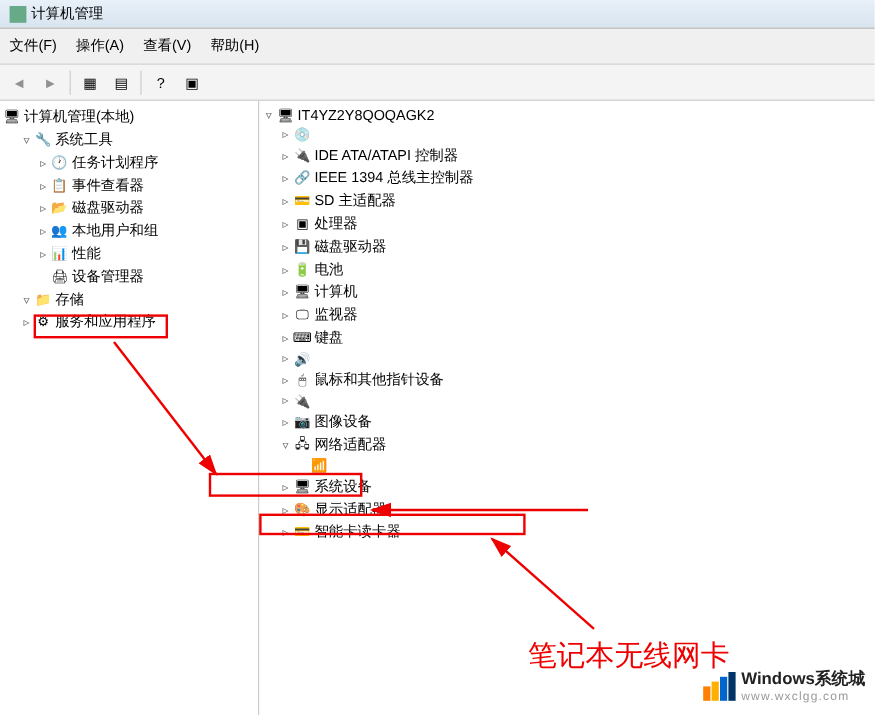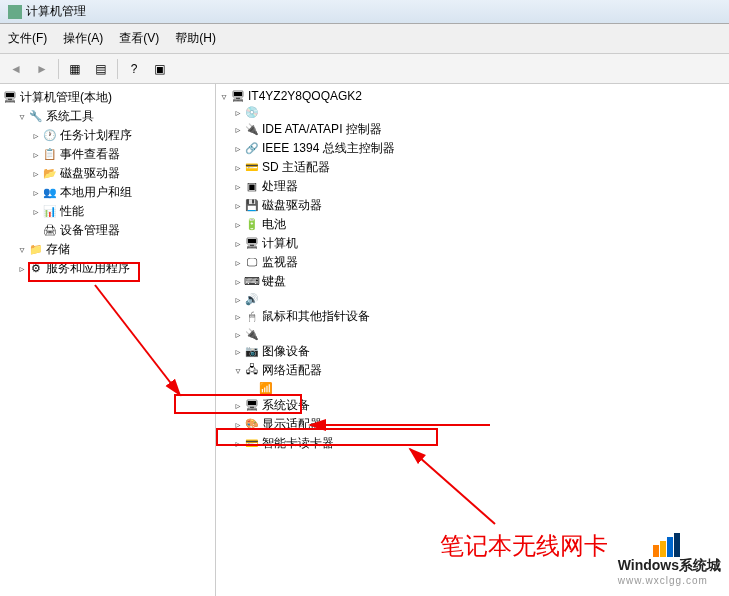--- a/index.html
+++ b/index.html
@@ -17,21 +17,21 @@
     .right-pane { flex: 1; padding: 4px 2px; overflow: auto; position: relative; }
     .tree-node { display: flex; align-items: center; padding: 1px 0; white-space: nowrap; }
     .tree-node .toggle { width: 12px; text-align: center; color: #666; font-size: 10px; }
     .tree-node .icon { width: 16px; height: 14px; margin-right: 2px; display: inline-flex; align-items: center; justify-content: center; }
     .tree-children { padding-left: 14px; }
     .highlight-box1 { position: absolute; left: 28px; top: 262px; width: 112px; height: 20px; border: 2px solid #e00; z-index: 100; pointer-events: none; }
     .highlight-box2 { position: absolute; left: 174px; top: 394px; width: 128px; height: 20px; border: 2px solid #e00; z-index: 100; pointer-events: none; }
     .highlight-box3 { position: absolute; left: 216px; top: 428px; width: 222px; height: 18px; border: 2px solid #e00; z-index: 100; pointer-events: none; }
     .annotation { position: absolute; color: #e00; font-size: 24px; font-family: "SimSun", serif; }
     svg.arrow { position: absolute; pointer-events: none; z-index: 90; }
-    .watermark { position: absolute; right: 8px; bottom: 10px; display: flex; align-items: center; font-size: 14px; flex-direction: column; }
+    .watermark { position: absolute; right: 8px; bottom: 10px; display: flex; align-items: center; font-size: 14px; }
     .watermark .bars span { display: inline-block; width: 6px; margin-right: 1px; }
     .watermark .bars .b1 { height: 12px; background: #ff7f00; }
     .watermark .bars .b2 { height: 16px; background: #ffb000; }
     .watermark .bars .b3 { height: 20px; background: #0066cc; }
     .watermark .bars .b4 { height: 24px; background: #003366; }
     .watermark .txt { margin-left: 4px; }
     .watermark .txt .main { font-weight: bold; color: #222; }
     .watermark .txt .sub { font-size: 10px; color: #999; letter-spacing: 1px; }
     .ico-computer::before { content: "🖥"; font-size: 11px; }
     .ico-folder::before { content: "📁"; font-size: 11px; }

